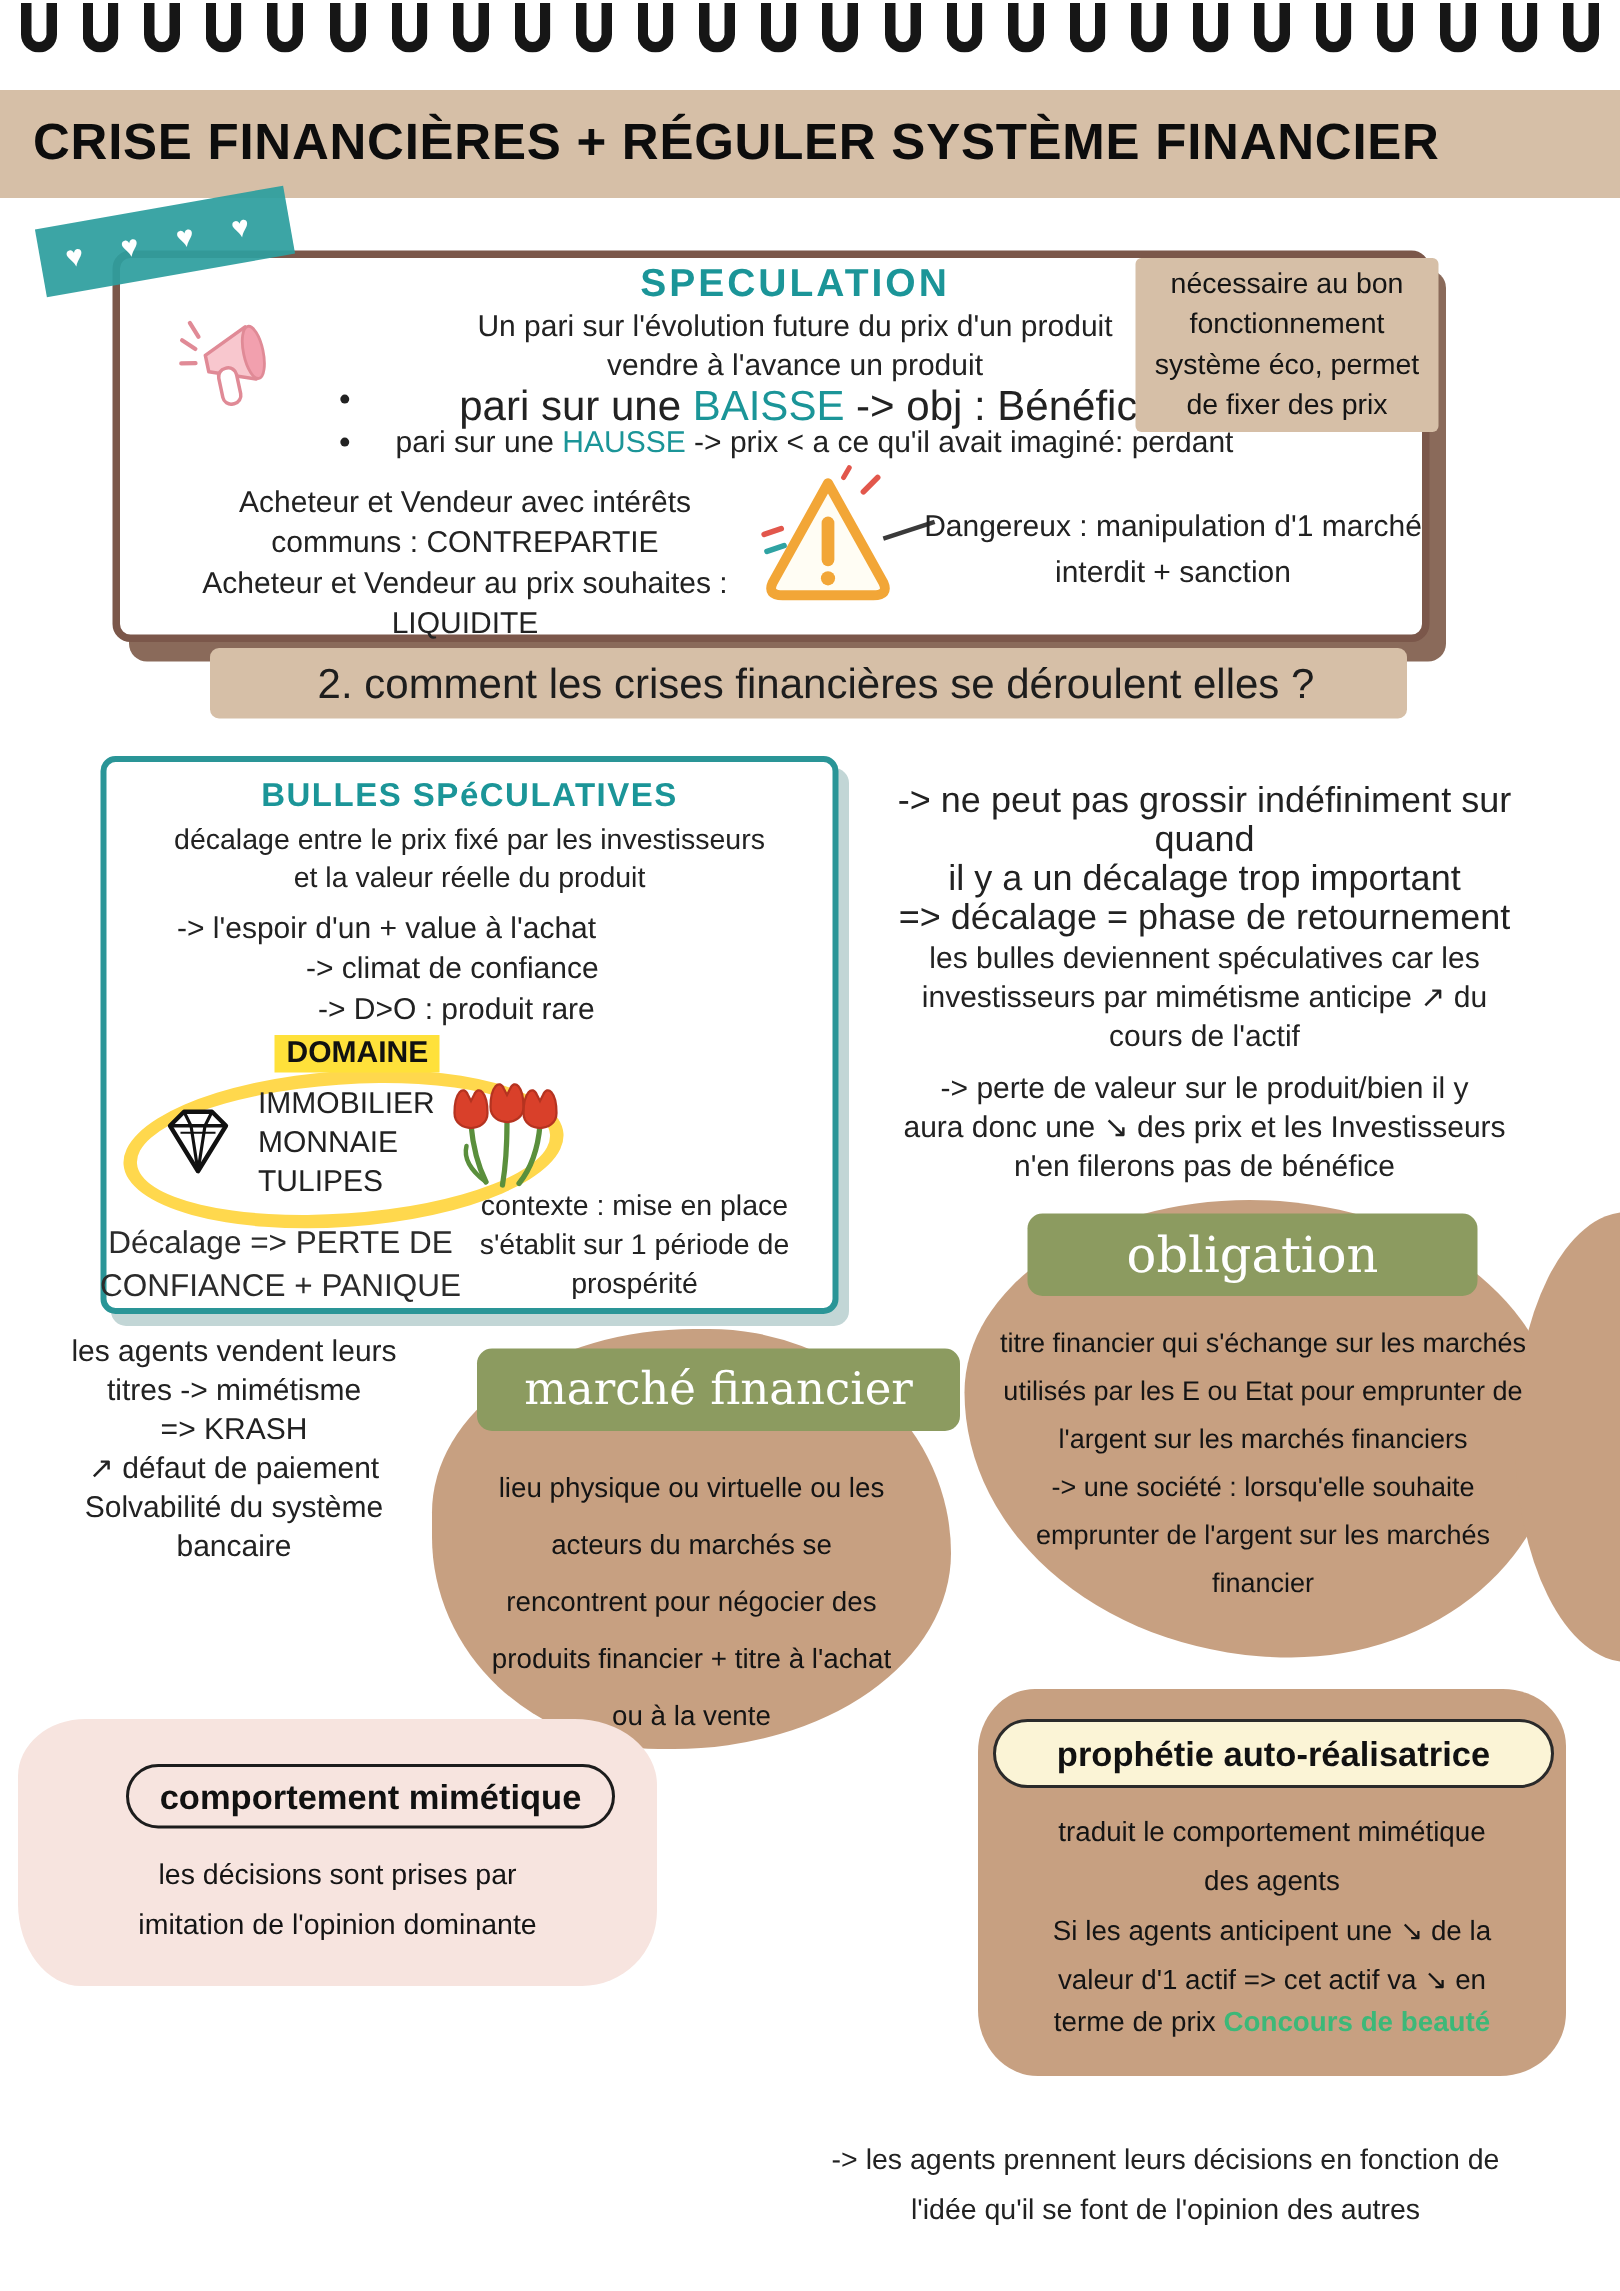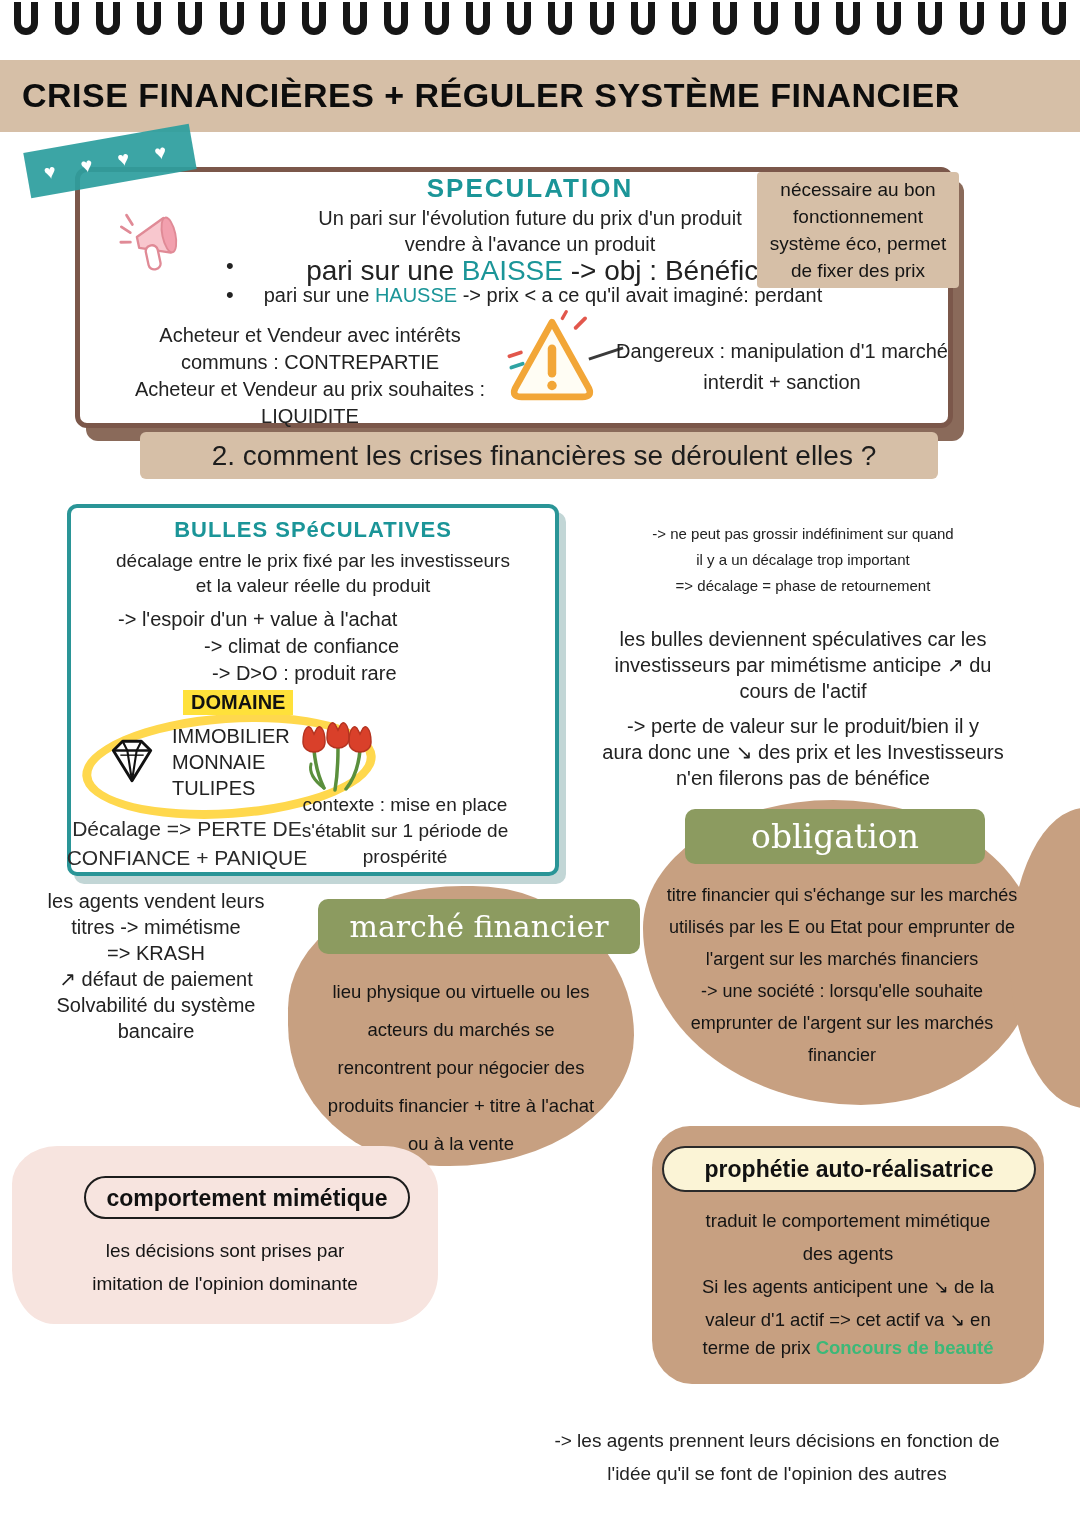--- a/index.html
+++ b/index.html
@@ -52,24 +52,24 @@
   #bulles-intro { left:77px; top:548px; width:472px; font-size:19px; line-height:25px; }
   #arrow1 { left:118px; top:608px; font-size:20px; }
   #arrow2 { left:204px; top:635px; font-size:20px; }
   #arrow3 { left:212px; top:662px; font-size:20px; }
   #domaine { left:183px; top:690px; background:#ffe13a; font-weight:700; font-size:20px; padding:1px 8px; color:#111; z-index:3; }
   #oval { left:82px; top:714px; width:294px; height:104px; border:9px solid #ffd84d; border-radius:50%; transform:rotate(-4deg); }
   #diamond { left:104px; top:736px; }
   #oval-text { left:172px; top:723px; width:140px; font-size:20px; line-height:26px; }
   #tulips { left:292px; top:710px; z-index:2; }
   #decalage { left:58px; top:814px; width:258px; font-size:21px; line-height:29px; color:#2b2b2b; }
-  #contexte { left:285px; top:792px; width:240px; font-size:19px; line-height:26px; }
-
-  
-  #rc-p1 { left:583px; top:521px; width:440px; font-size:15px; line-height:26px; }
+  #contexte { left:303px; top:792px; width:240px; font-size:19px; line-height:26px; }
+
+  
+  #rc-p1 { left:583px; top:521px; width:440px; font-size:24px; line-height:26px; }
   #rc-p2 { left:583px; top:626px; width:440px; font-size:20px; line-height:26px; }
   #rc-p3 { left:583px; top:713px; width:440px; font-size:20px; line-height:26px; }
 
   
   #obligation-blob { left:643px; top:800px; width:396px; height:305px; background:#c7a081;
     border-radius:48% 52% 45% 55% / 42% 50% 50% 58%; }
   #edge-blob { left:1010px; top:808px; width:150px; height:300px; background:#c7a081; border-radius:50%; }
   #obligation-label { left:685px; top:809px; width:300px; height:55px; background:#8c9b60; border-radius:10px;
     color:#fff; font-family:"DejaVu Serif", serif; font-size:33px; line-height:55px; z-index:2; }
   #obligation-body { left:630px; top:879px; width:424px; font-size:18px; line-height:32px; color:#141414; z-index:2; }

